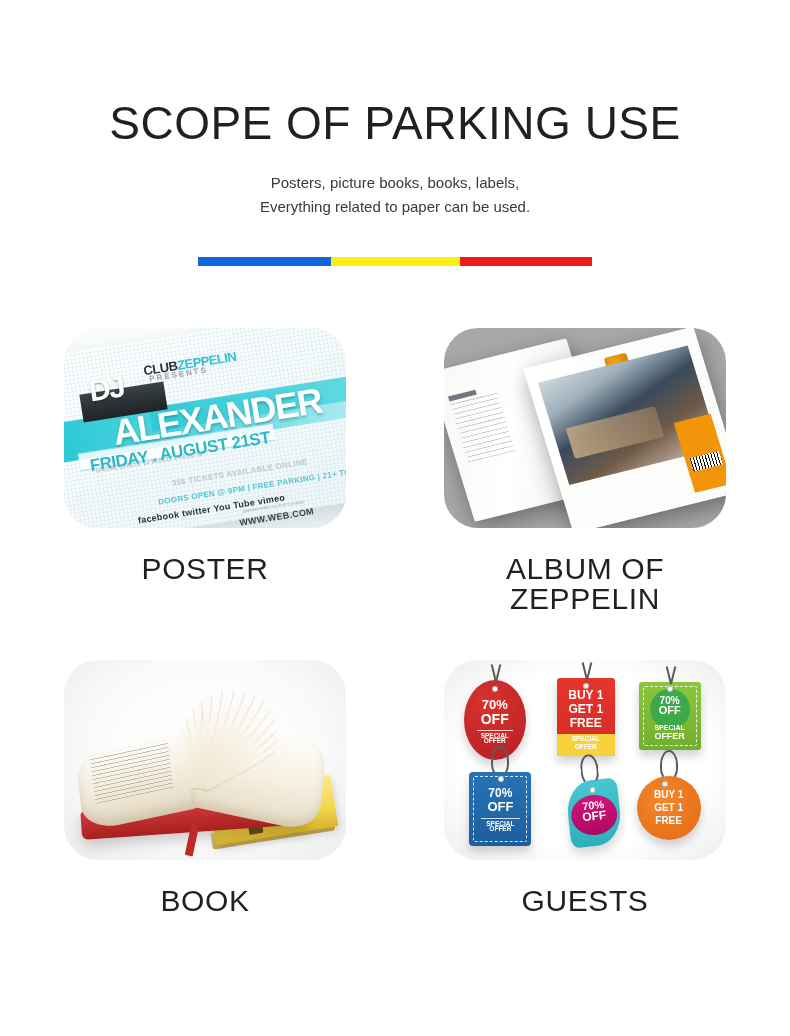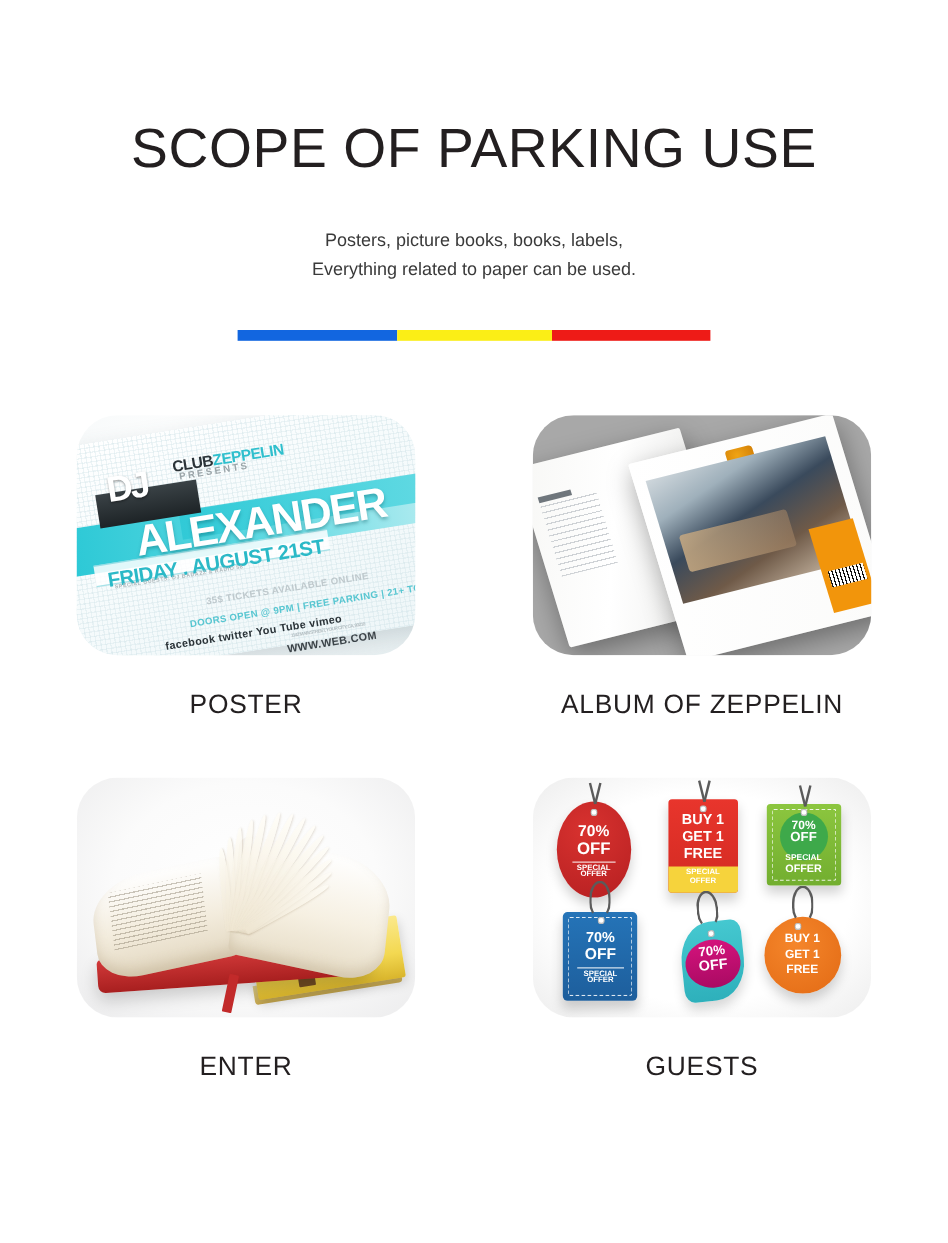--- a/index.html
+++ b/index.html
@@ -15,21 +15,21 @@
   
   .header { padding-top: 95px; text-align: center; }
   .title-line1 {
     font-size: 46px; line-height: 56px; letter-spacing: 0.5px;
     color: #231f20; font-weight: 400; font-family: "Liberation Sans", sans-serif;
   }
   .title-line2 {
     font-size: 46px; line-height: 56px; letter-spacing: 0.5px;
     color: #231f20; font-weight: 400; font-family: "Liberation Sans", sans-serif;
   }
-  .subtitle { margin-top: 38px; }
+  .subtitle { margin-top: 20px; }
   .subtitle-line {
     font-size: 15px; line-height: 24px; color: #3a3a3a; font-weight: 400;
   }
 
   
   .divider-wrap { margin-top: 38px; display: flex; justify-content: center; }
   .divider { display: flex; width: 394px; height: 9px; }
   .divider span { display: block; height: 100%; }
   .seg-blue   { width: 133px; }
   .seg-yellow { width: 129px; }
@@ -47,21 +47,21 @@
   .cell { width: 285px; }
   .thumb {
     position: relative;
     width: 282px; height: 200px;
     border-radius: 34px;
     overflow: hidden;
     margin: 0 auto;
   }
   .caption {
     text-align: center;
-    font-size: 22px;
+    font-size: 30px;
     line-height: 30px;
     letter-spacing: 0.6px;
     color: #231f20;
     margin-top: 26px;
     margin-bottom: 36px;
     font-weight: 400;
   }
 
   
   .poster-bg {
@@ -421,21 +421,21 @@
             <i style="transform: rotate(30deg) scaleY(0.97); left: 7.7px; opacity: 0.766;"></i>
             <i style="transform: rotate(35.1429deg) scaleY(0.961225); left: 8.8px; opacity: 0.754;"></i>
             <i style="transform: rotate(40.2857deg) scaleY(0.935339); left: 9.9px; opacity: 0.742;"></i>
             <i style="transform: rotate(45.4286deg) scaleY(0.893641); left: 11px; opacity: 0.73;"></i>
             <i style="transform: rotate(50.5714deg) scaleY(0.838221); left: 12.1px; opacity: 0.718;"></i>
             <i style="transform: rotate(55.7143deg) scaleY(0.771859); left: 13.2px; opacity: 0.706;"></i>
             <i style="transform: rotate(60.8571deg) scaleY(0.697882); left: 14.3px; opacity: 0.694;"></i>
           </div>
         <div class="bk-ribbon"></div>
       </div>
-      <div class="caption">ENTER</div>
+      <div class="caption">BOOK</div>
     </div>
 
     <div class="cell">
       <div class="thumb">
         <div class="label-bg"></div>
 
         <div class="tag t1">
           <span class="tag-string a"></span>
           <span class="tag-string b"></span>
           <span class="hole" style="left:46%;top:8%"></span>

